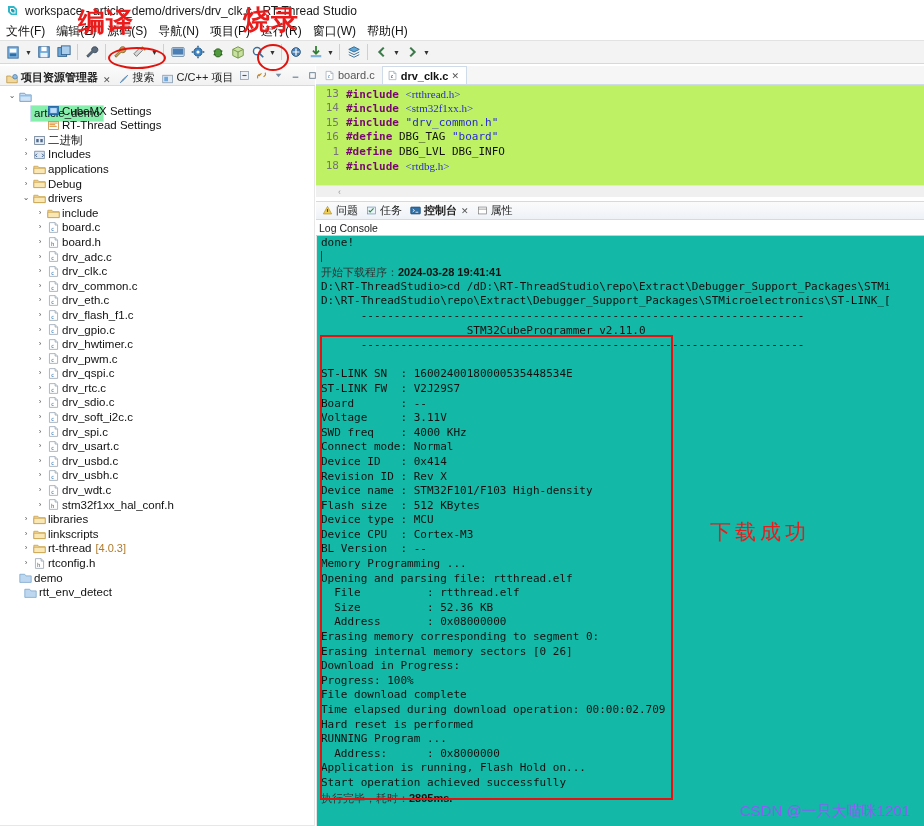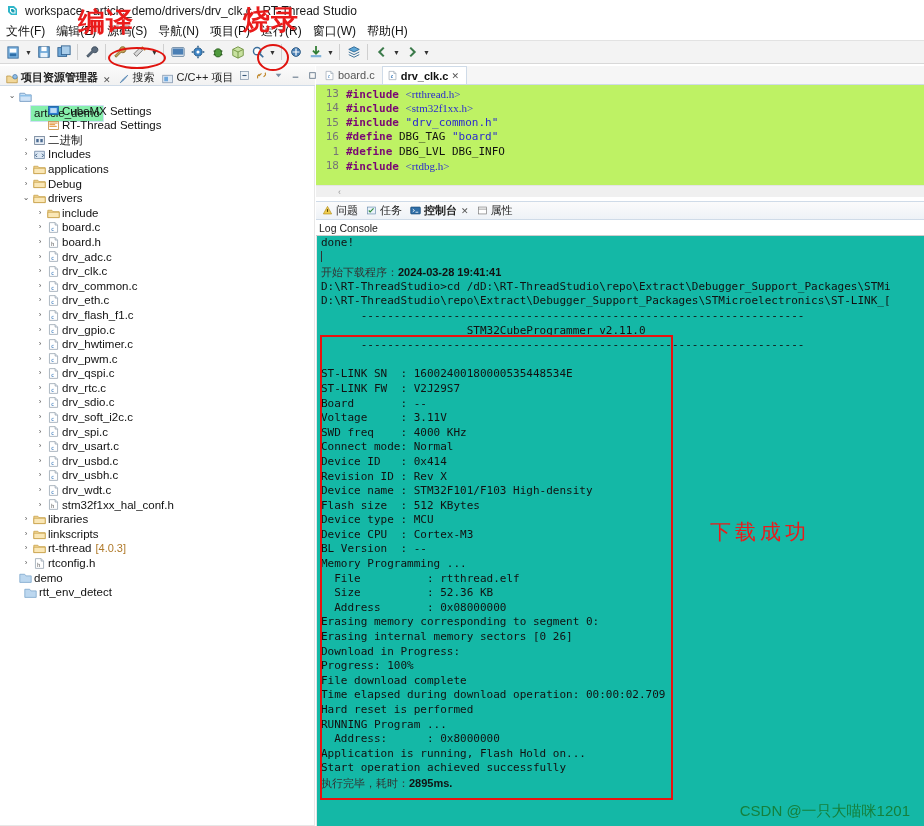--- a/index.html
+++ b/index.html
@@ -256,21 +256,21 @@
   }
   .annot-bianyi { left: 78px; top: 4px; font-size: 27px; letter-spacing: 1px; }
   .annot-shaolu { left: 243px; top: 2px; font-size: 27px; letter-spacing: 1px; }
   .annot-success {
     left: 710px; top: 518px; font-size: 21px; letter-spacing: 4px;
     font-weight: normal;
   }
   .watermark {
     position: absolute;
     right: 14px; bottom: 5px;
-    color: #15803d; font-size: 15px;
+    color: #8b5cf6; font-size: 15px;
     white-space: nowrap;
     pointer-events: none;
   }
 </style>
 </head>
 <body>
 
 <div id="app">
 
   <div class="titlebar">
@@ -936,20 +936,21 @@
           <div class="logline"><span>SWD freq    : 4000 KHz</span></div>
           <div class="logline"><span>Connect mode: Normal</span></div>
           <div class="logline"><span>Device ID   : 0x414</span></div>
           <div class="logline"><span>Revision ID : Rev X</span></div>
           <div class="logline"><span>Device name : STM32F101/F103 High-density</span></div>
           <div class="logline"><span>Flash size  : 512 KBytes</span></div>
           <div class="logline"><span>Device type : MCU</span></div>
           <div class="logline"><span>Device CPU  : Cortex-M3</span></div>
           <div class="logline"><span>BL Version  : --</span></div>
           <div class="logline"><span>Memory Programming ...</span></div>
+          <div class="logline"><span>Opening and parsing file: rtthread.elf</span></div>
           <div class="logline"><span>  File          : rtthread.elf</span></div>
           <div class="logline"><span>  Size          : 52.36 KB</span></div>
           <div class="logline"><span>  Address       : 0x08000000</span></div>
           <div class="logline"><span>Erasing memory corresponding to segment 0:</span></div>
           <div class="logline"><span>Erasing internal memory sectors [0 26]</span></div>
           <div class="logline"><span>Download in Progress:</span></div>
           <div class="logline"><span>Progress: 100%</span></div>
           <div class="logline"><span>File download complete</span></div>
           <div class="logline"><span>Time elapsed during download operation: 00:00:02.709</span></div>
           <div class="logline"><span>Hard reset is performed</span></div>

